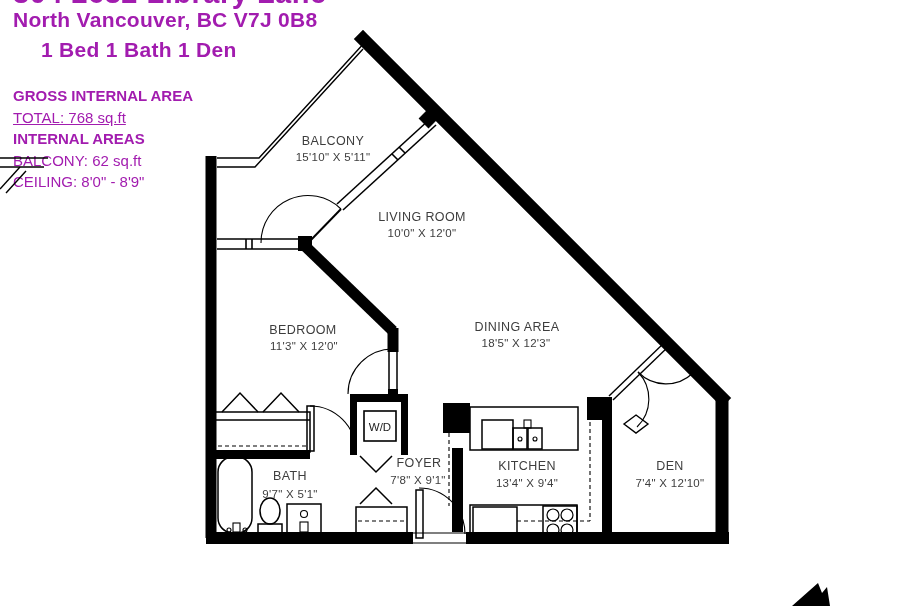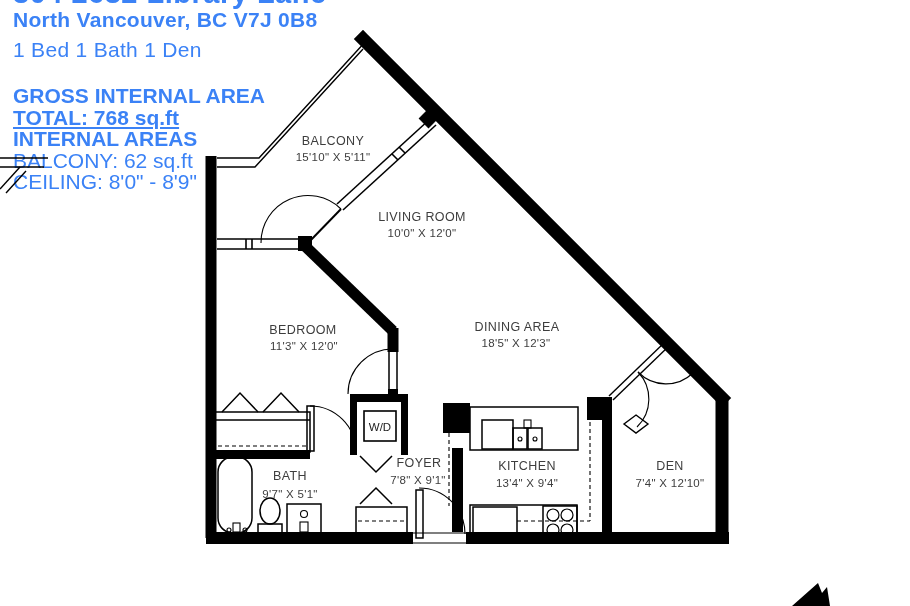--- a/index.html
+++ b/index.html
@@ -1,26 +1,26 @@
 <!DOCTYPE html>
 <html><head>
 <meta charset="utf-8">
 <style>
   html,body{margin:0;padding:0;background:#fff;}
   .stage{
     position:relative;width:842px;height:606px;background:#fff;
-    overflow:hidden;font-family:"Liberation Sans",sans-serif;color:#3b82f6;
+    overflow:hidden;font-family:"Liberation Sans",sans-serif;color:#a21caf;
   }
   .hdr{position:absolute;left:13px;white-space:nowrap;line-height:1;}
   .hdr-1{top:-21px;font-size:29px;font-weight:bold;letter-spacing:.5px;}
   .hdr-2{top:9px;font-size:21px;font-weight:bold;letter-spacing:.3px;}
-  .hdr-3{top:39px;font-size:21px;font-weight:normal;letter-spacing:.3px;}
-  .area-block{position:absolute;left:13px;top:85px;font-size:21px;line-height:21.5px;white-space:nowrap;}
+  .hdr-3{top:39px;font-size:21px;font-weight:bold;letter-spacing:.3px;margin-left:28px;}
+  .area-block{position:absolute;left:13px;top:85px;font-size:15px;line-height:21.5px;white-space:nowrap;}
   .area-block .b{font-weight:bold;}
-  .area-block .u{font-weight:bold;text-decoration:underline;}
+  .area-block .u{font-weight:normal;text-decoration:underline;}
   .plan-svg{position:absolute;left:0;top:0;width:910px;height:606px;}
   .room-name{font-size:12.5px;fill:#3d3d3d;letter-spacing:.4px;}
   .room-dims{font-size:11.5px;fill:#3d3d3d;letter-spacing:.3px;}
   .wd-label{font-size:11.5px;fill:#222;}
   .logo-text{font-size:7.5px;fill:#fff;letter-spacing:.8px;font-weight:bold;}
 </style>
 </head>
 <body>
 
 <div class="stage">

